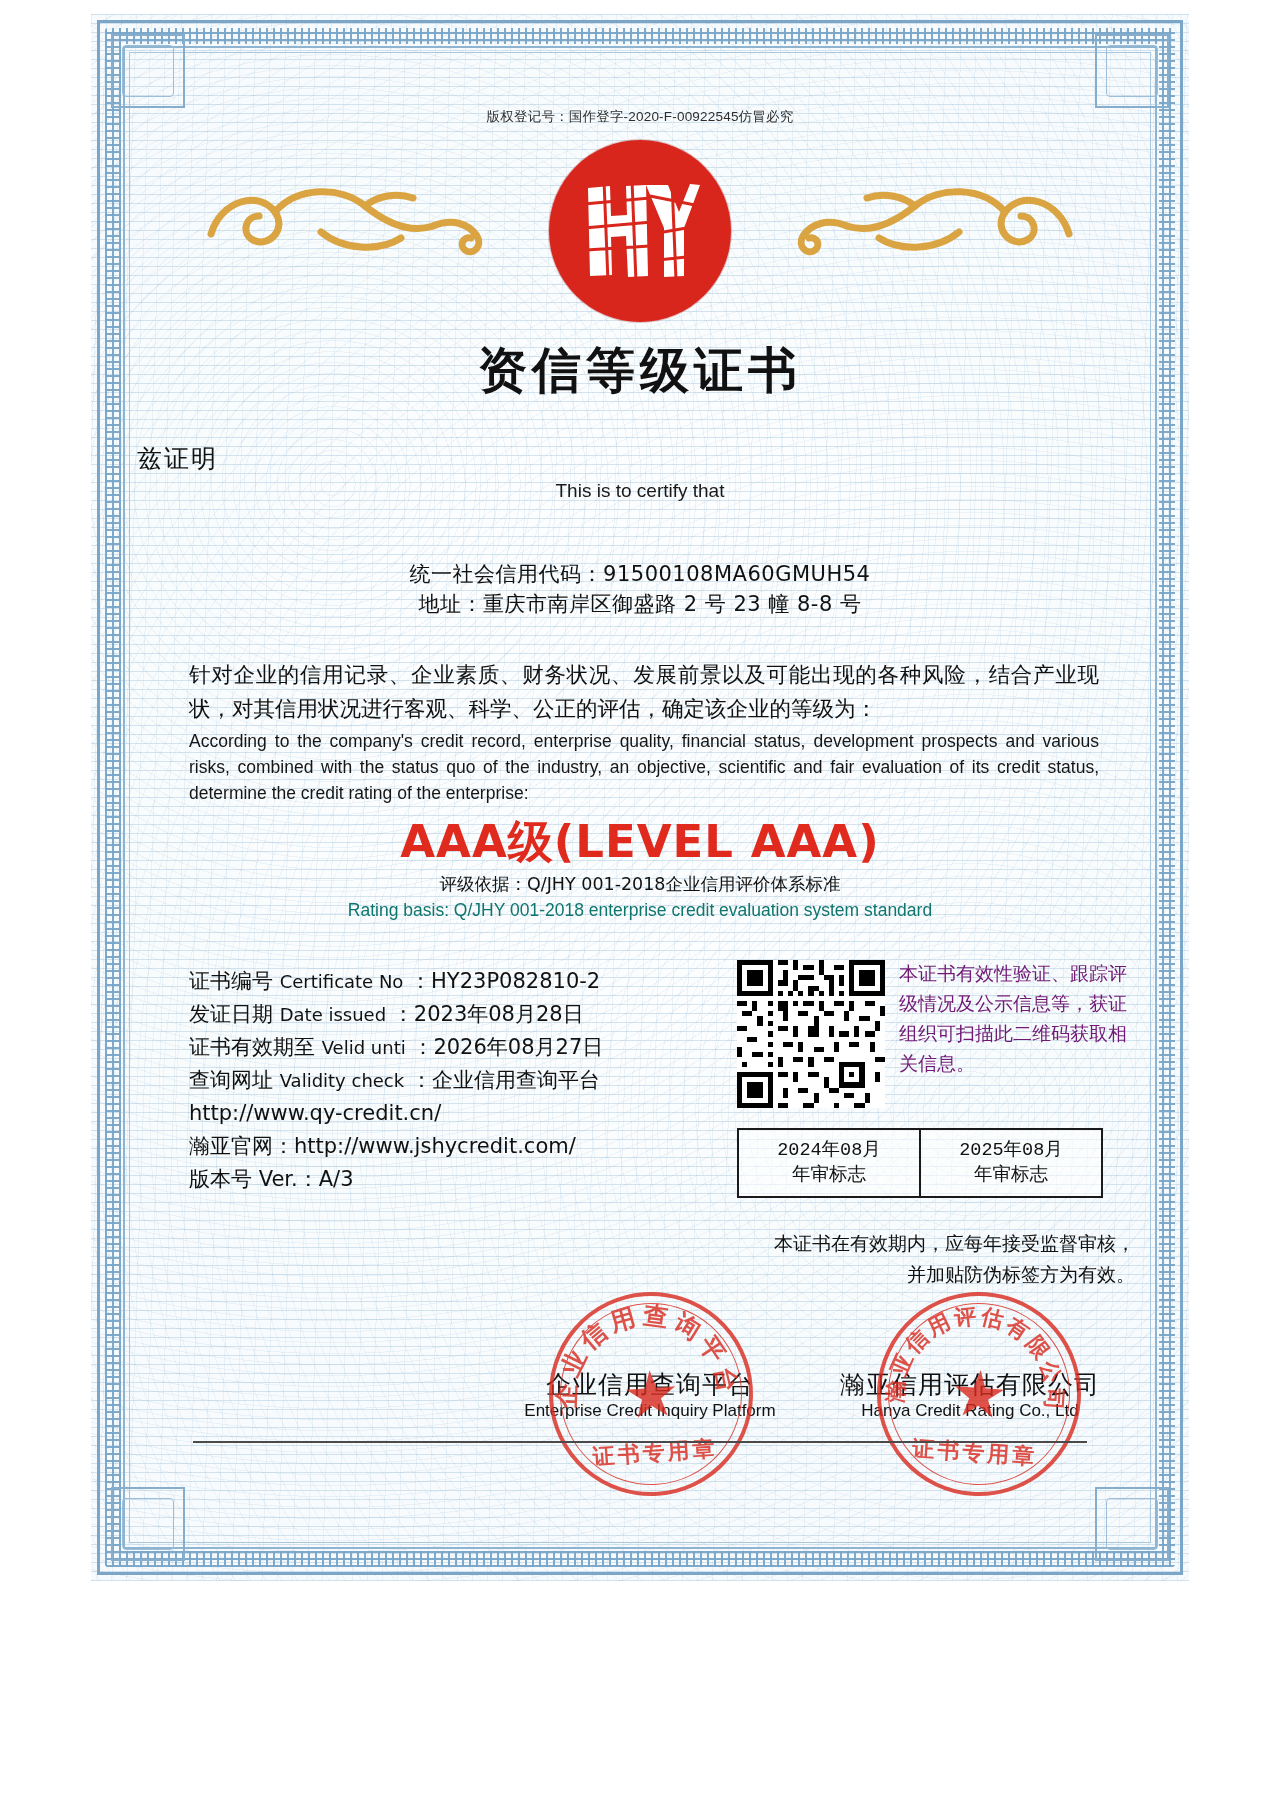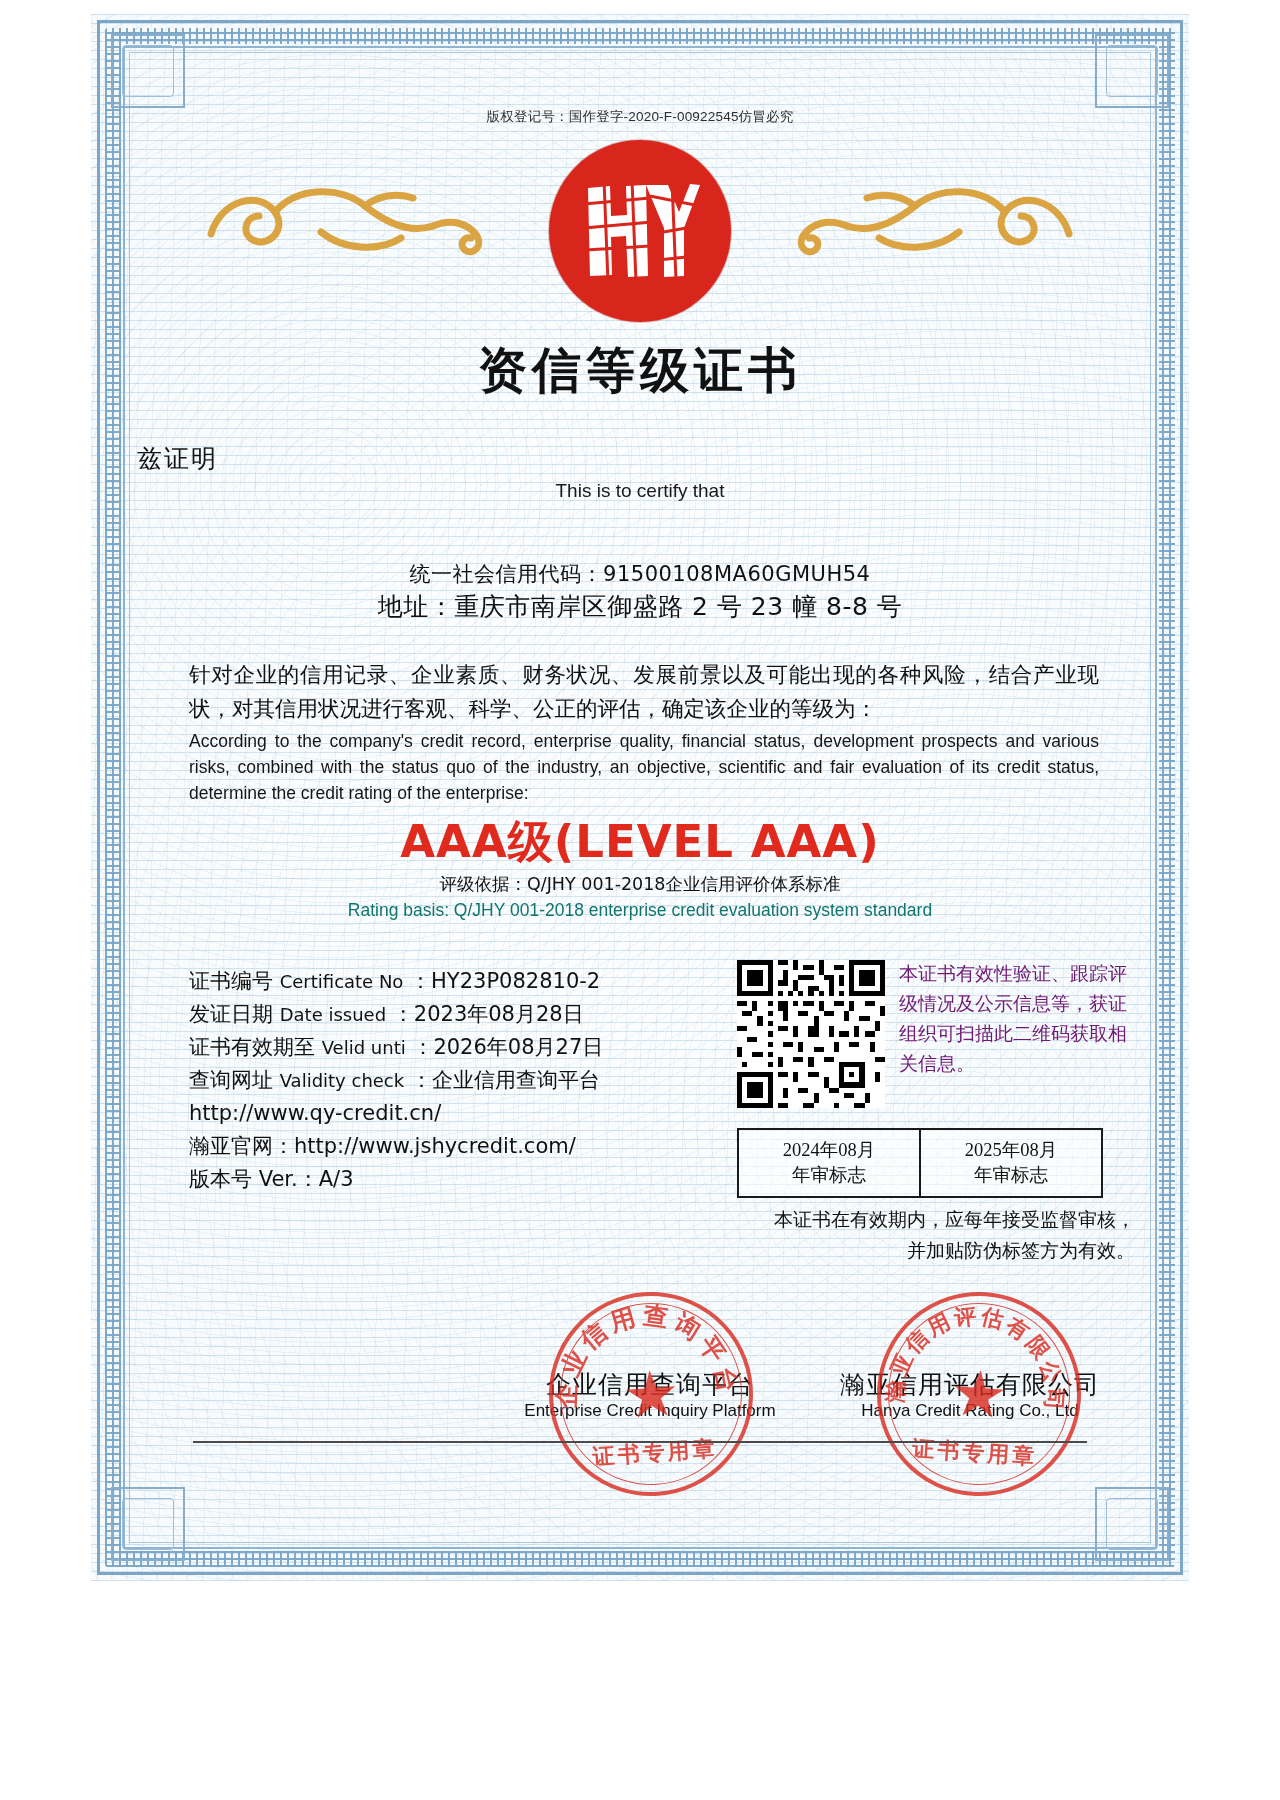--- a/index.html
+++ b/index.html
@@ -210,21 +210,21 @@
     font-size: 21px;
     color: #111;
     letter-spacing: 0.5px;
     font-family: "DejaVu Sans", "Liberation Sans", sans-serif;
   }
   .address {
     position: absolute;
     top: 530px;
     left: 0; right: 0;
     text-align: center;
-    font-size: 25px;
+    font-size: 21px;
     color: #111;
     letter-spacing: 0.5px;
     font-family: "DejaVu Sans", "Liberation Sans", sans-serif;
   }
 
   
   .body-cn {
     position: absolute;
     top: 598px;
     left: 52px;
@@ -322,28 +322,28 @@
     width: 180px;
     height: 66px;
     border: 2px solid #1a1a1a;
     display: flex;
     flex-direction: column;
     align-items: center;
     justify-content: center;
     font-size: 18.5px;
     line-height: 25px;
     color: #111;
-    font-family: Liberation Serif, serif;
+    font-family: Liberation Mono, monospace;
     background: rgba(255,255,255,0.55);
   }
   .audit-box + .audit-box { border-left: none; }
 
   .audit-note {
     position: absolute;
-    top: 1144px;
+    top: 1168px;
     left: 600px;
     width: 398px;
     text-align: right;
     font-size: 19px;
     line-height: 31px;
     color: #111;
     font-family: "DejaVu Sans", "Liberation Sans", sans-serif;
   }
 
   

